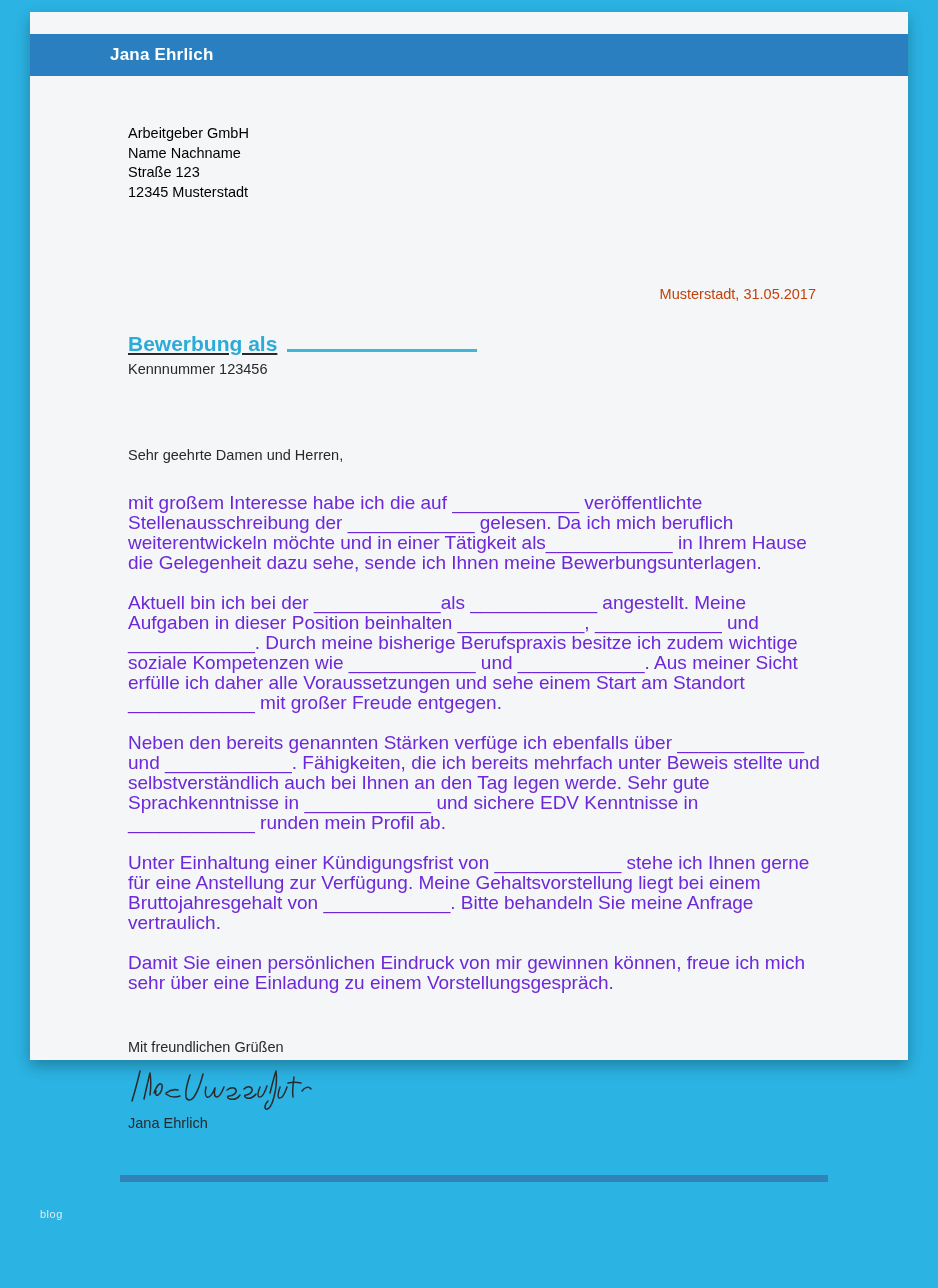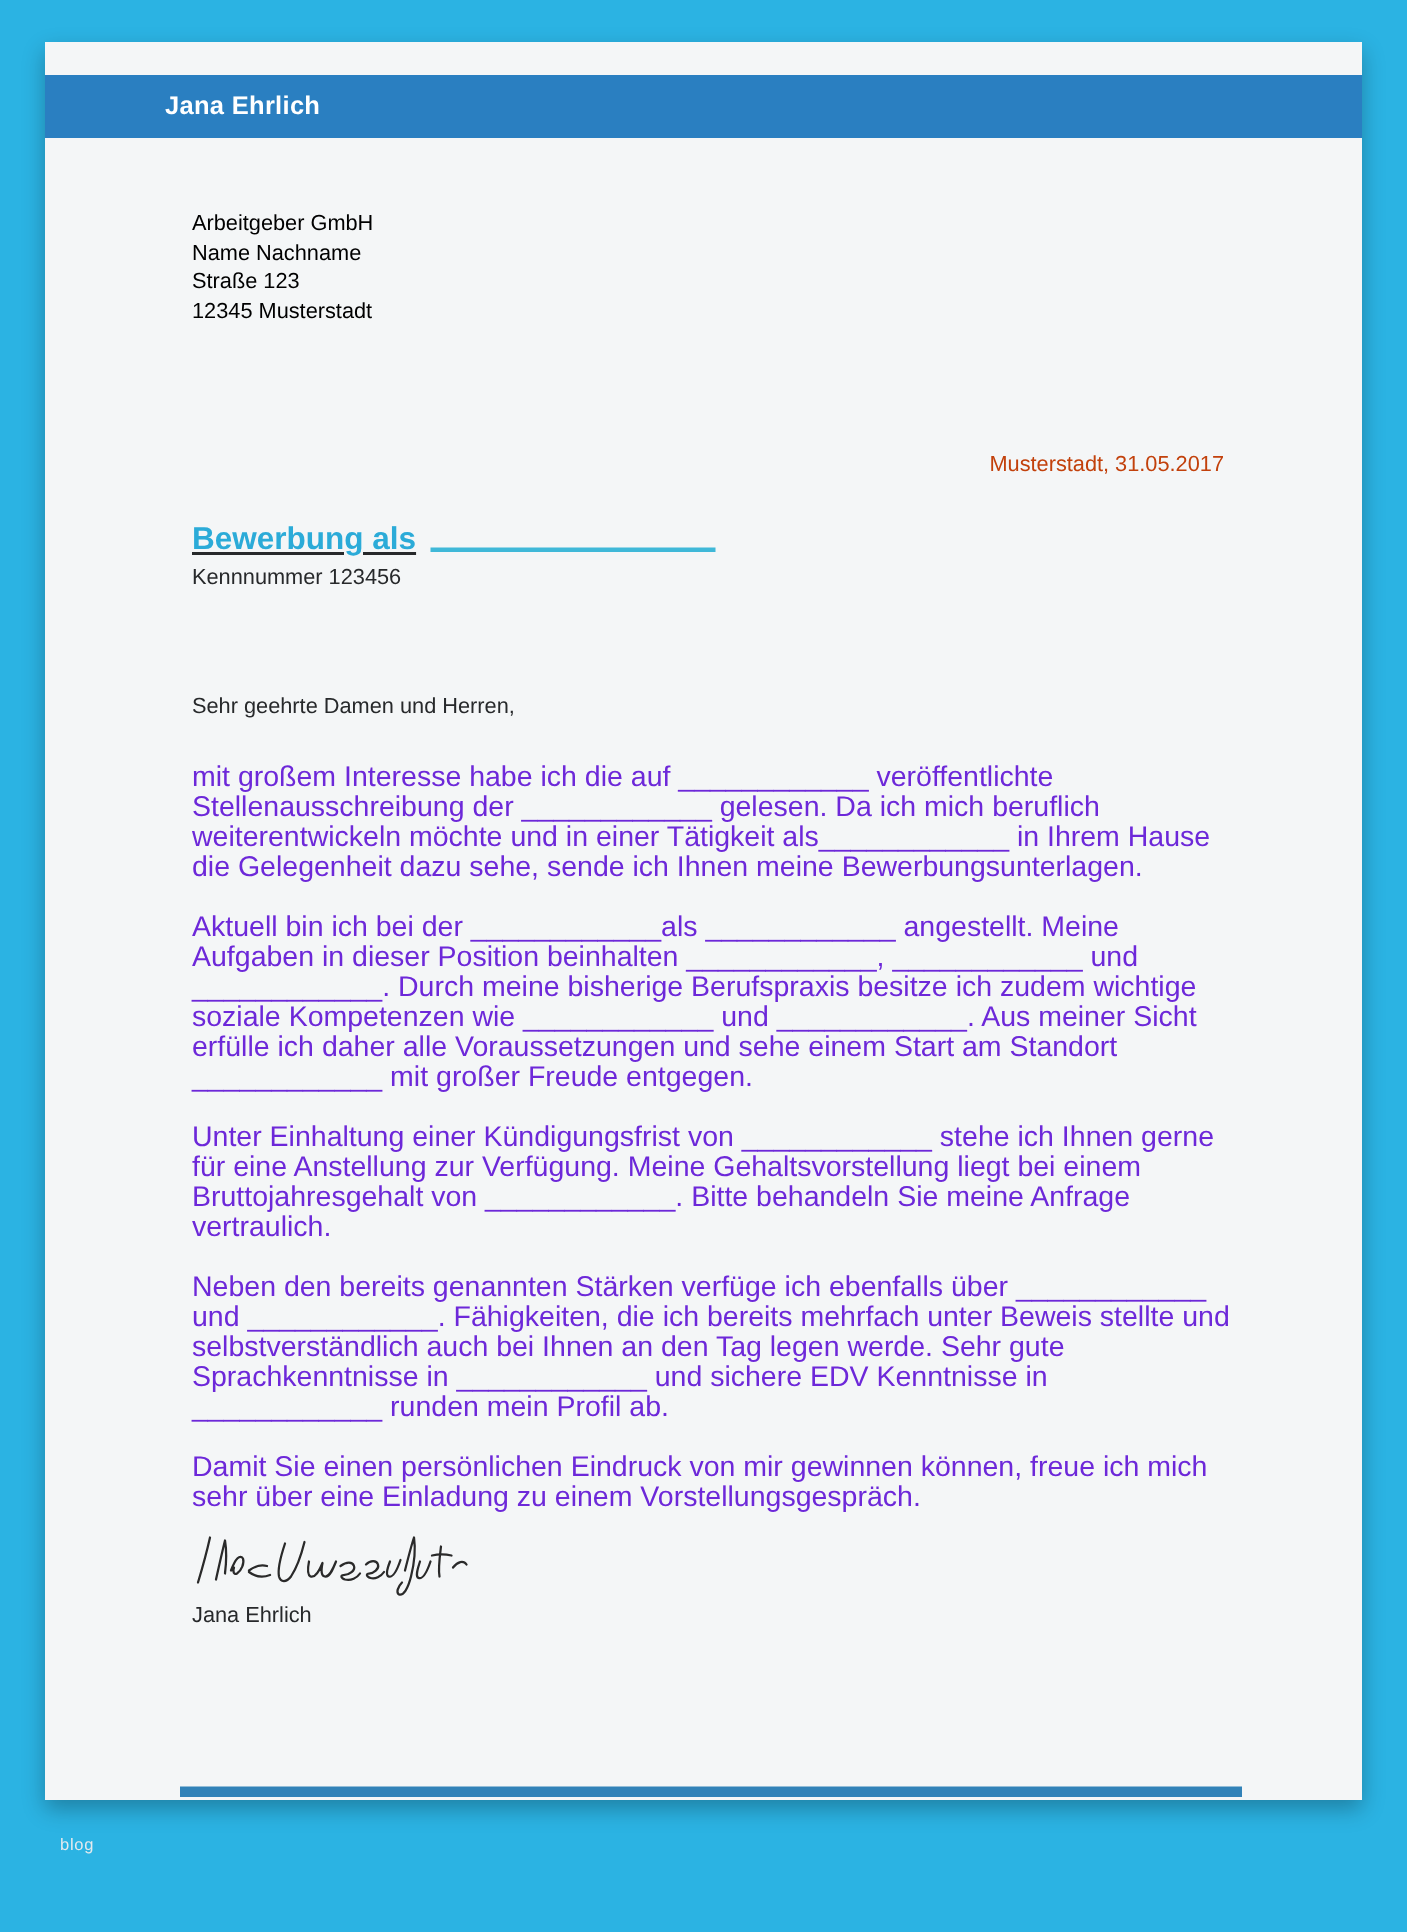--- a/index.html
+++ b/index.html
@@ -11,23 +11,23 @@
     height: 1288px;
     background: #2bb3e3;
     font-family: "Liberation Sans", sans-serif;
     overflow: hidden;
   }
 
   
   .page {
     position: absolute;
     left: 30px;
-    top: 28px;
+    top: 12px;
     width: 878px;
-    height: 1172px;
+    height: 1048px;
     background: #f4f6f7;
     box-shadow: 0 6px 14px rgba(0,0,0,0.28);
   }
 
   
   .letterhead-top-strip {
     position: absolute;
     left: 0;
     top: 0;
     width: 100%;
@@ -199,24 +199,25 @@
     <div class="subject-wrap">
       <span class="subject-title">Bewerbung als</span>
       <span class="subject-blank"></span>
     </div>
     <div class="subject-sub">Kennnummer 123456</div>
 
     <div class="salutation">Sehr geehrte Damen und Herren,</div>
 
     <div class="para first">mit großem Interesse habe ich die auf ____________ veröffentlichte Stellenausschreibung der ____________ gelesen. Da ich mich beruflich weiterentwickeln möchte und in einer Tätigkeit als____________ in Ihrem Hause die Gelegenheit dazu sehe, sende ich Ihnen meine Bewerbungsunterlagen.</div>
     <div class="para">Aktuell bin ich bei der ____________als ____________ angestellt. Meine Aufgaben in dieser Position beinhalten ____________, ____________ und ____________. Durch meine bisherige Berufspraxis besitze ich zudem wichtige soziale Kompetenzen wie ____________ und ____________. Aus meiner Sicht erfülle ich daher alle Voraussetzungen und sehe einem Start am Standort ____________ mit großer Freude entgegen.</div>
+    <div class="para">Neben den bereits genannten Stärken verfüge ich ebenfalls über ____________ und ____________. Fähigkeiten, die ich bereits mehrfach unter Beweis stellte und selbstverständlich auch bei Ihnen an den Tag legen werde. Sehr gute Sprachkenntnisse in ____________ und sichere EDV Kenntnisse in ____________ runden mein Profil ab.</div>
     <div class="para">Unter Einhaltung einer Kündigungsfrist von ____________ stehe ich Ihnen gerne für eine Anstellung zur Verfügung. Meine Gehaltsvorstellung liegt bei einem Bruttojahresgehalt von ____________. Bitte behandeln Sie meine Anfrage vertraulich.</div>
-    <div class="para">Neben den bereits genannten Stärken verfüge ich ebenfalls über ____________ und ____________. Fähigkeiten, die ich bereits mehrfach unter Beweis stellte und selbstverständlich auch bei Ihnen an den Tag legen werde. Sehr gute Sprachkenntnisse in ____________ und sichere EDV Kenntnisse in ____________ runden mein Profil ab.</div>
     <div class="para">Damit Sie einen persönlichen Eindruck von mir gewinnen können, freue ich mich sehr über eine Einladung zu einem Vorstellungsgespräch.</div>
 
+    <div class="closing">Mit freundlichen Grüßen</div>
 
     <div class="signature-area">
       <svg class="signature-svg" width="190" height="52" viewBox="0 0 190 52">
         <g fill="none" stroke="#2a2a2a" stroke-width="1.5" stroke-linecap="round" stroke-linejoin="round">
           <path d="M4,38 C7,28 10,17 12,8"></path>
           <path d="M16,36 C18,27 20,18 22,10 C23,16 23,24 22,32"></path>
           <path d="M26,30 C29,22 32,19 34,22 C35,25 33,30 30,32 C28,33 27,31 28,28"></path>
           <path d="M38,30 C42,27 46,26 50,27"></path>
           <path d="M38,31 C42,34 47,35 52,33"></path>
           <path d="M62,12 C59,21 57,29 58,34 C59,38 63,38 66,34 C70,28 73,19 75,11"></path>

